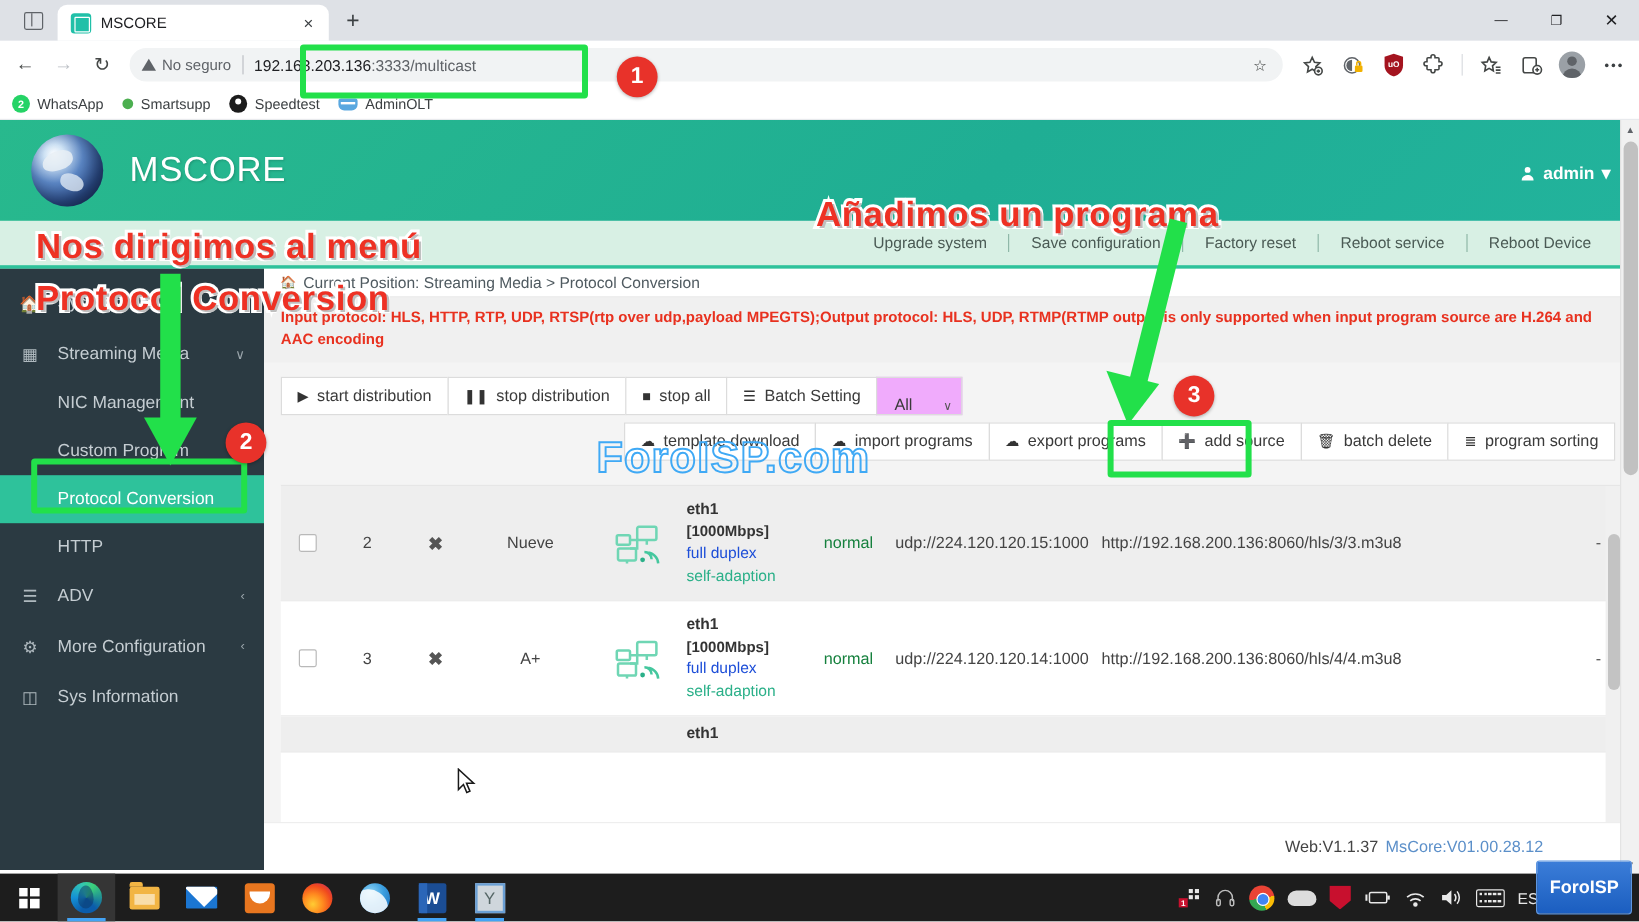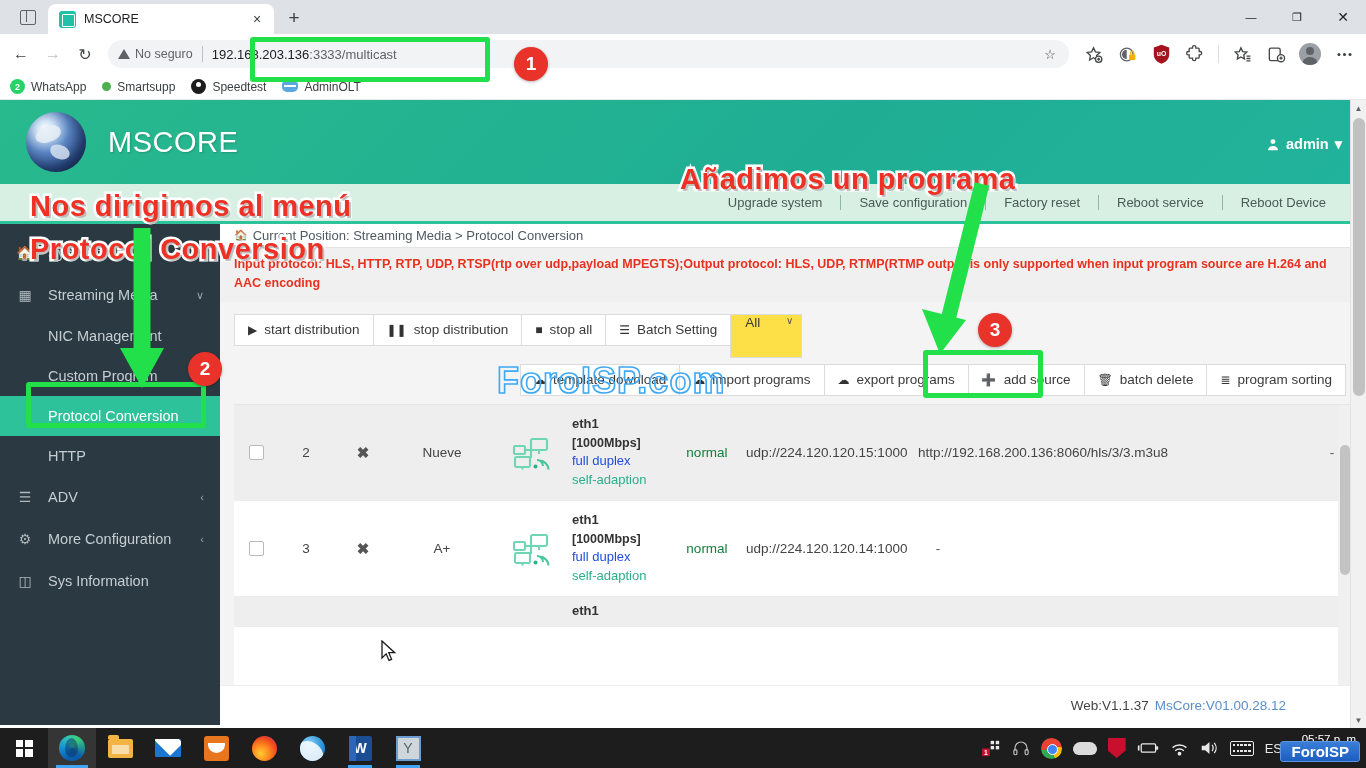--- a/index.html
+++ b/index.html
@@ -232,22 +232,22 @@
   .toolbar-wrap { padding: 12px 14px 0 14px; position: relative; }
   .btn-group { display: flex; }
   .btn {
     height: 32px; background: #fff; border: 1px solid #dcdcdc;
     display: flex; align-items: center; gap: 7px; padding: 0 13px;
     font-size: 13.5px; color: #3a3a3a; margin-left: -1px; white-space: nowrap;
   }
   .btn:first-child { margin-left: 0; }
   .btn .bi { font-size: 12px; color: #333; display: flex; align-items: center; }
   .sel {
-    height: 44px; width: 72px; background: #fde047; border: 1px solid #dcdcdc;
-    margin-left: -1px; display: flex; align-items: flex-start;
+    height: 32px; width: 72px; background: #f0abfc; border: 1px solid #dcdcdc;
+    margin-left: -1px; display: flex; align-items: flex-end;
     justify-content: space-between; padding: 0 8px 0 14px;
     font-size: 13.5px; color: #3a3a3a;
   }
   .sel .chev { font-size: 10px; color: #555; }
   .row2 {
     display: flex; justify-content: flex-end; margin-top: 6px; padding-right: 6px;
   }
   .cloud-ico { color: #555; font-size: 12px; }
 
   
@@ -364,21 +364,21 @@
   .tray {
     margin-left: auto; display: flex; align-items: center; gap: 11px;
     padding-right: 10px; color: #e8e8e8; font-size: 13px;
   }
   .tray-ico { display: flex; align-items: center; justify-content: center; }
   .clock { text-align: right; font-size: 11.5px; line-height: 1.35; color: #fff; }
   .tt-foroisp {
     position: absolute; right: 6px; bottom: 6px;
     background: linear-gradient(#3b7dd8,#1b5ec0);
     color: #fff; font-size: 15px; font-weight: bold;
-    padding: 1px 10px; border-radius: 3px;
+    padding: 13px 10px; border-radius: 3px;
     border: 1px solid #5d95e0;
   }
 
   
   .edge {
     width: 26px; height: 26px; border-radius: 50%;
     background: conic-gradient(from 200deg, #0b5cab 0deg, #1491d6 70deg, #33c6b2 140deg, #3bd07a 190deg, #0b5cab 300deg);
     position: relative;
   }
   .edge::after {
@@ -752,20 +752,21 @@
               </svg>
             </div>
             <div class="c-nic">
               <div class="n1">eth1</div>
               <div class="n2">[1000Mbps]</div>
               <div class="n3">full duplex</div>
               <div class="n4">self-adaption</div>
             </div>
             <div class="c-status">normal</div>
             <div class="c-in">udp://224.120.120.14:1000</div>
+            <div class="c-out">http://192.168.200.136:8060/hls/4/4.m3u8</div>
             <div class="c-dash">-</div>
           </div>
 
           <div class="trow alt" style="height:30px">
             <div class="c-chk"></div>
             <div class="c-idx"></div>
             <div class="c-x"></div>
             <div class="c-name"></div>
             <div class="c-nicico"></div>
             <div class="c-nic">

